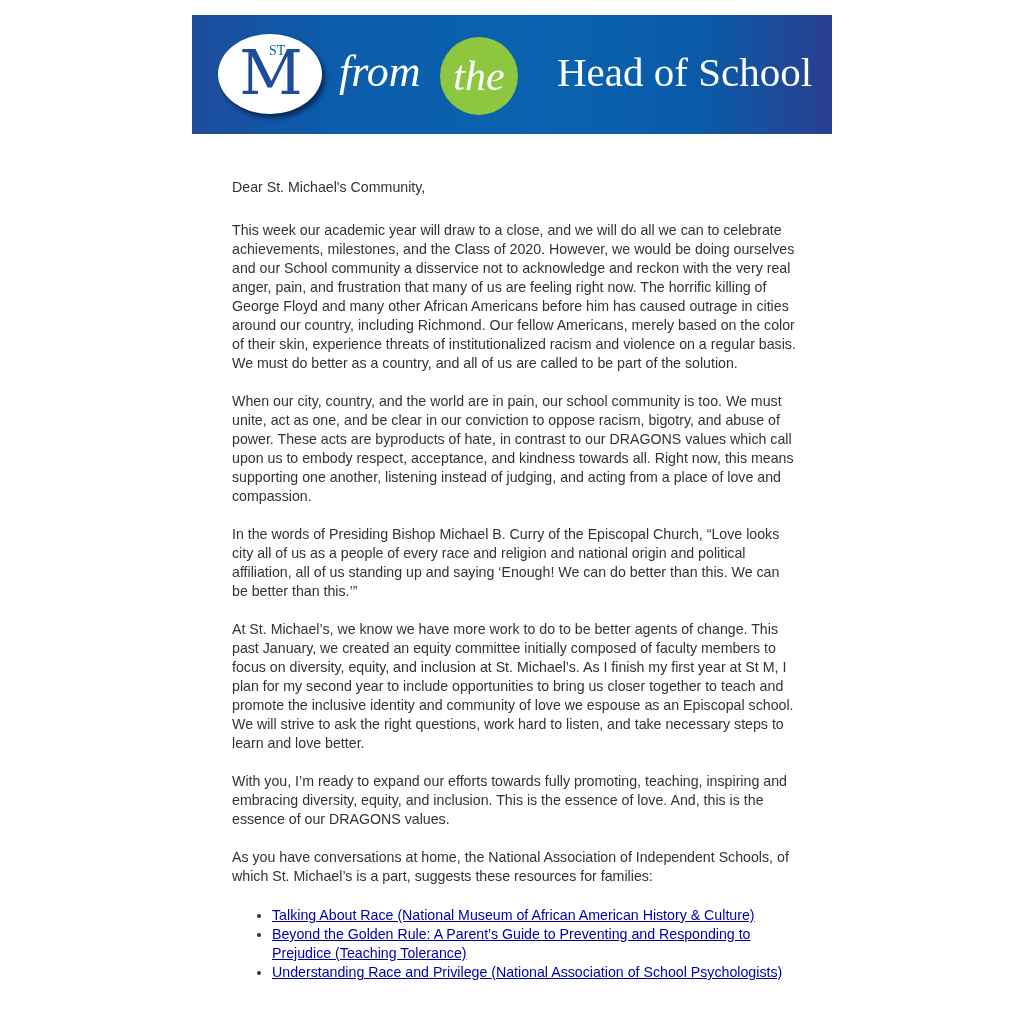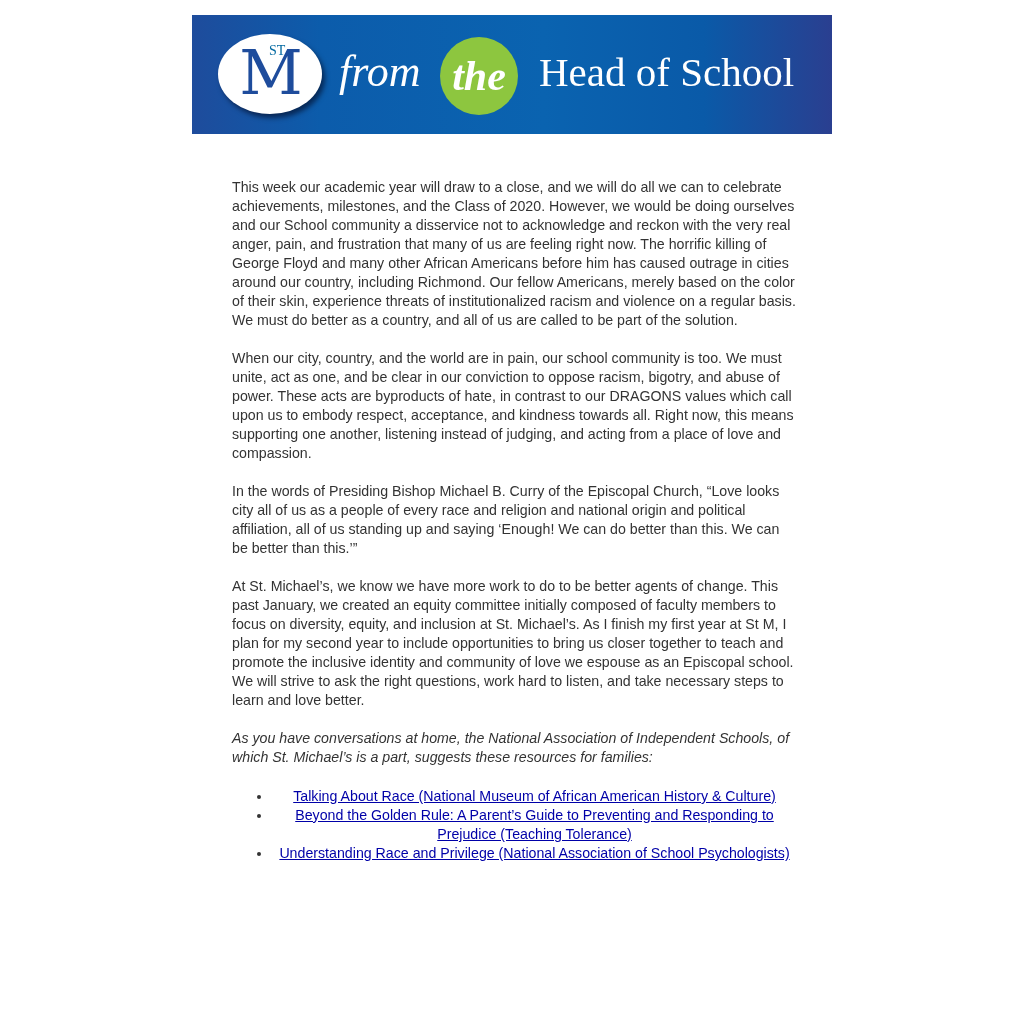--- a/index.html
+++ b/index.html
@@ -23,63 +23,65 @@
     position: absolute; left: 51px; top: 9px;
     font-family: "Liberation Serif", serif; font-size: 14px; color: #0369a1;
   }
   .from {
     position: absolute; left: 147px; top: 32px;
     font-family: "Liberation Serif", serif; font-style: italic;
     font-size: 44px; line-height: 50px; color: #ffffff;
   }
   .the-circle {
     position: absolute; left: 248px; top: 22px; width: 78px; height: 78px;
-    border-radius: 50%; background: #8dc63f; font-weight: bold;
+    border-radius: 50%; background: #8dc63f;
   }
   .the {
     position: absolute; left: 0; top: 14px; width: 78px; text-align: center;
     font-family: "Liberation Serif", serif; font-style: italic;
     font-size: 42px; line-height: 50px; color: #ffffff;
   }
   .head-of-school {
-    position: absolute; left: 347px; top: 32px;
+    position: absolute; left: 365px; top: 32px;
     font-family: "Liberation Serif", serif;
     font-size: 41px; line-height: 50px; color: #ffffff; white-space: nowrap;
   }
   .content {
     position: absolute; left: 232px; top: 178px; width: 565px;
     font-family: "Liberation Sans", sans-serif; font-size: 14.2px; line-height: 19px; color: #333333;
   }
   .content p { margin: 0 0 19px 0; }
   .content p.greeting { margin-bottom: 24px; }
-  .content p.intro { margin-bottom: 20px; font-style: italic; }
-  .resources { margin: 0; padding: 0 0 0 40px; list-style: disc; text-align: center; }
+  .content p.intro { margin-bottom: 20px; }
+  .resources { margin: 0; padding: 0 0 0 40px; list-style: disc; }
   .resources li { margin: 0; padding: 0; }
   .resources a { color: #0000a8; text-decoration: underline; }
 </style>
 </head>
 <body>
 
 <div class="banner">
   <div class="logo-oval">
     <div class="logo-m">M</div>
     <div class="logo-st">ST</div>
   </div>
   <div class="from">from</div>
   <div class="the-circle">
     <div class="the">the</div>
   </div>
   <div class="head-of-school">Head of School</div>
 </div>
 
 <div class="content">
+  <p class="greeting">Dear St. Michael's Community,</p>
   <p>This week our academic year will draw to a close, and we will do all we can to celebrate achievements, milestones, and the Class of 2020. However, we would be doing ourselves and our School community a disservice not to acknowledge and reckon with the very real anger, pain, and frustration that many of us are feeling right now. The horrific killing of George Floyd and many other African Americans before him has caused outrage in cities around our country, including Richmond. Our fellow Americans, merely based on the color of their skin, experience threats of institutionalized racism and violence on a regular basis.  We must do better as a country, and all of us are called to be part of the solution.</p>
   <p>When our city, country, and the world are in pain, our school community is too. We must unite, act as one, and be clear in our conviction to oppose racism, bigotry, and abuse of power. These acts are byproducts of hate, in contrast to our DRAGONS values which call upon us to embody respect, acceptance, and kindness towards all. Right now, this means supporting one another, listening instead of judging, and acting from a place of love and compassion.</p>
   <p>In the words of Presiding Bishop Michael B. Curry of the Episcopal Church, “Love looks city all of us as a people of every race and religion and national origin and political affiliation, all of us standing up and saying ‘Enough! We can do better than this. We can be better than this.’”</p>
   <p>At St. Michael’s, we know we have more work to do to be better agents of change.  This past January, we created an equity committee initially composed of faculty members to focus on diversity, equity, and inclusion at St. Michael’s. As I finish my first year at St M, I plan for my second year to include opportunities to bring us closer together to teach and promote the inclusive identity and community of love we espouse as an Episcopal school.  We will strive to ask the right questions, work hard to listen, and take necessary steps to learn and love better.</p>
+  <p>With you, I’m ready to expand our efforts towards fully promoting, teaching, inspiring and embracing diversity, equity, and inclusion. This is the essence of love. And, this is the essence of our DRAGONS values.</p>
   <p class="intro">As you have conversations at home, the National Association of Independent Schools, of which St. Michael’s is a part, suggests these resources for families:</p>
   <ul class="resources">
     <li>
       <a href="#">Talking About Race (National Museum of African American History &amp; Culture) </a>
     </li>
     <li>
       <a href="#">Beyond the Golden Rule: A Parent’s Guide to Preventing and Responding to Prejudice (Teaching Tolerance) </a>
     </li>
     <li>
       <a href="#">Understanding Race and Privilege (National Association of School Psychologists)</a>

